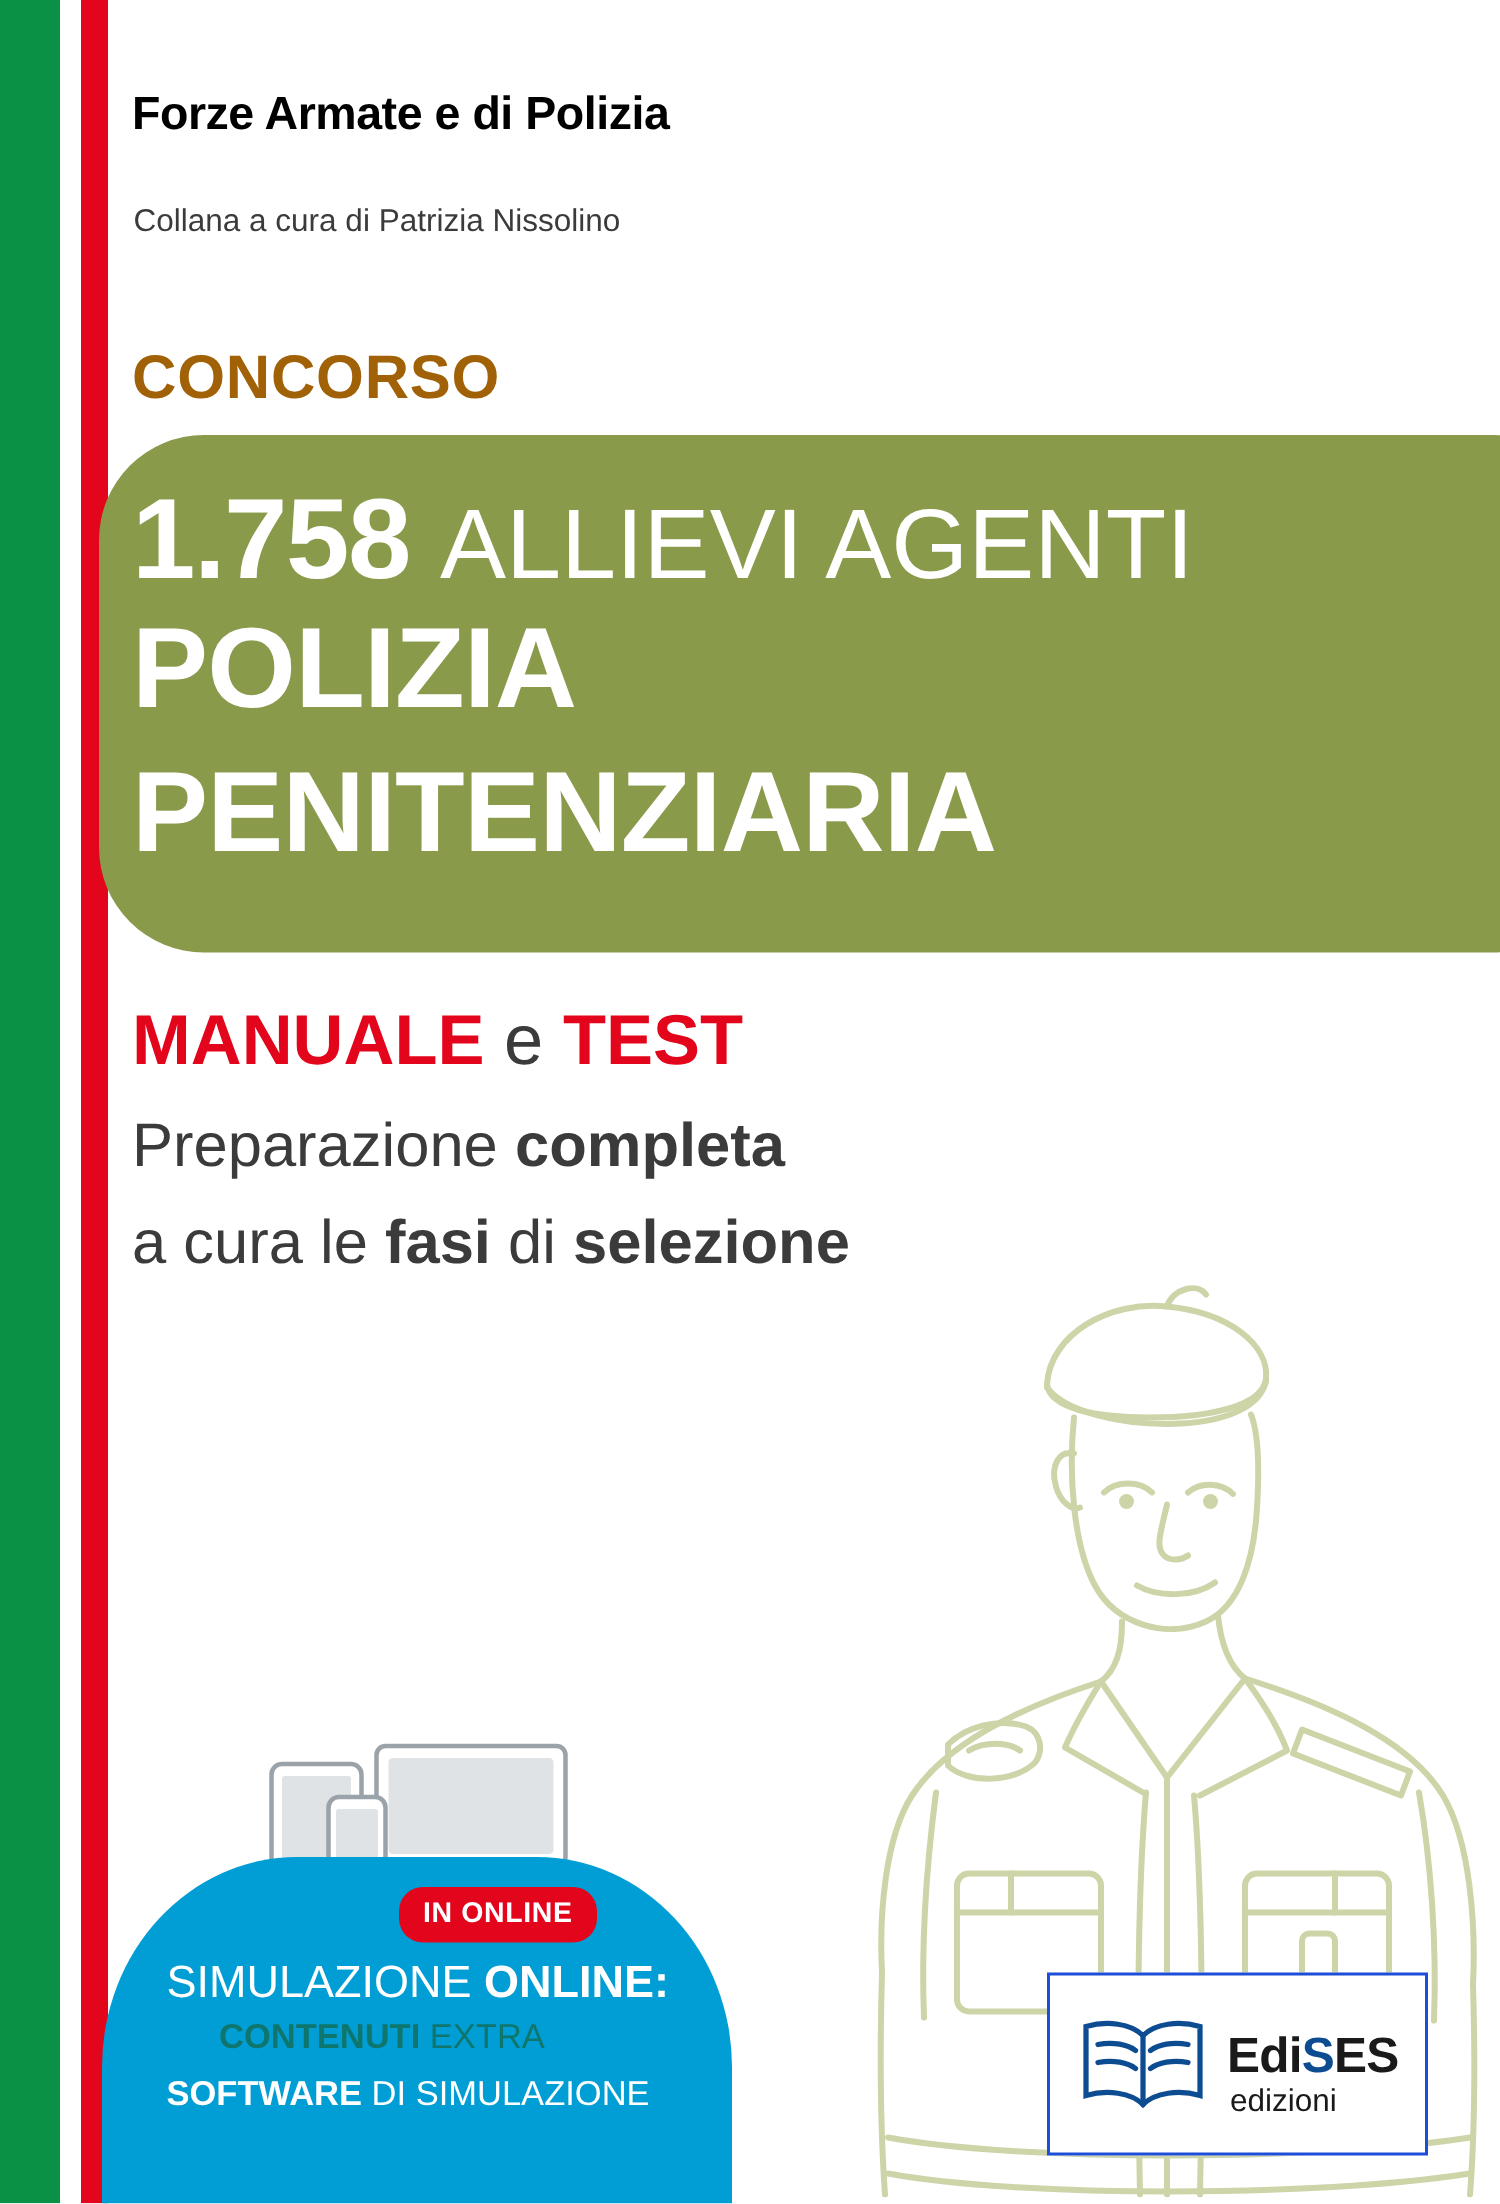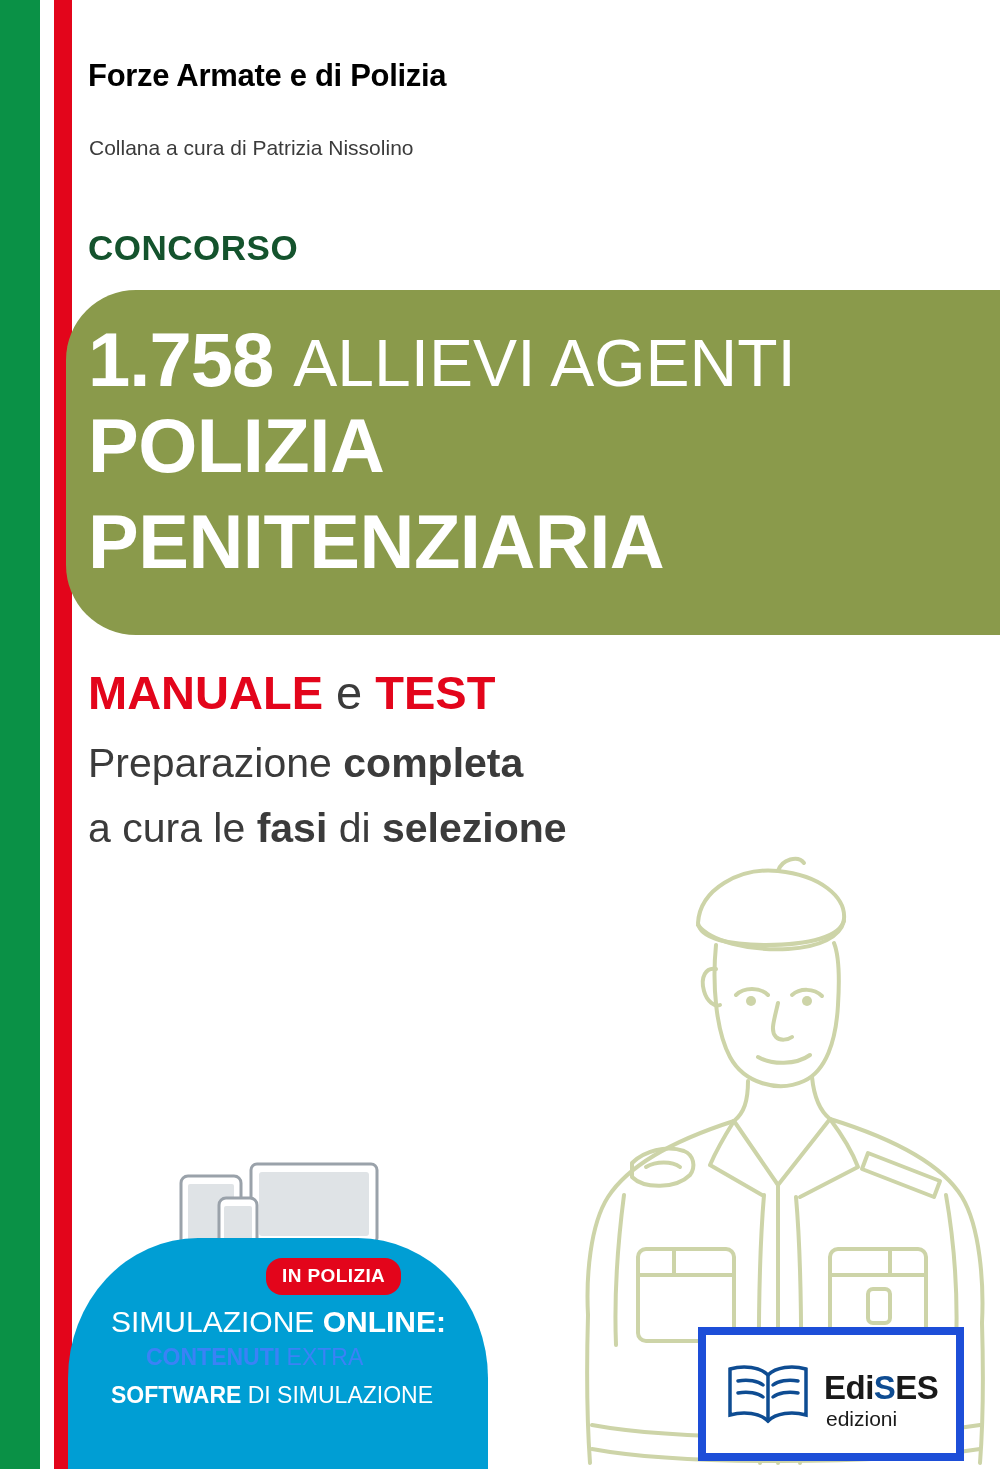--- a/index.html
+++ b/index.html
@@ -67,23 +67,23 @@
     font-size: 21px;
     color: #3b3b3b;
     font-weight: normal;
     margin-top: 16px;
   }
 
   .concorso {
     position: absolute;
     left: 0;
     top: 228px;
-    font-size: 35px;
-    font-weight: bold;
-    color: #14532d;
+    font-size: 41px;
+    font-weight: bold;
+    color: #a16207;
     letter-spacing: 0.5px;
   }
 
   .green-box {
     position: absolute;
     left: -22px;
     top: 290px;
     width: 1000px;
     height: 345px;
     background: #8a9a4b;
@@ -216,21 +216,21 @@
     color: #ffffff;
     font-weight: normal;
     white-space: nowrap;
   }
   .ext1 b { font-weight: bold; }
   .ext2 {
     position: absolute;
     left: 58px;
     top: 1344px;
     font-size: 23px;
-    color: #3b82f6;
+    color: #0f766e;
     white-space: nowrap;
   }
   .ext2 b { font-weight: bold; }
   .ext3 {
     position: absolute;
     left: 23px;
     top: 1382px;
     font-size: 23px;
     color: #ffffff;
     white-space: nowrap;
@@ -238,23 +238,22 @@
   .ext3 b { font-weight: bold; }
 
   
   .logo {
     position: absolute;
     left: 610px;
     top: 1315px;
     width: 250px;
     height: 118px;
     background: #ffffff;
-    border: 8px solid #1d4ed8;
+    border: 2px solid #1d4ed8;
     box-shadow: 0 0 0 0 #fff;
-    margin-top: 12px;
   }
   .logo-book {
     position: absolute;
     left: 16px;
     top: 22px;
     width: 92px;
     height: 72px;
   }
   .logo-text {
     position: absolute;
@@ -374,21 +373,21 @@
 
         <rect x="18" y="26" width="60" height="82" rx="7" fill="#ffffff"></rect>
         <rect x="25" y="34" width="46" height="64" rx="2" fill="#dfe3e6" stroke="none"></rect>
 
         <rect x="56" y="48" width="38" height="68" rx="7" fill="#ffffff"></rect>
         <rect x="61" y="56" width="28" height="50" rx="2" fill="#dfe3e6" stroke="none"></rect>
       </g>
     </svg>
 
     <div class="bubble"></div>
-    <div class="omaggio">IN POLIZIA</div>
+    <div class="omaggio">IN ONLINE</div>
     <div class="ext1">
       <span>SIMULAZIONE </span><b>ONLINE:</b>
     </div>
     <div class="ext2">
       <b>CONTENUTI </b><span>EXTRA</span>
     </div>
     <div class="ext3">
       <b>SOFTWARE </b><span>DI SIMULAZIONE</span>
     </div>
 

